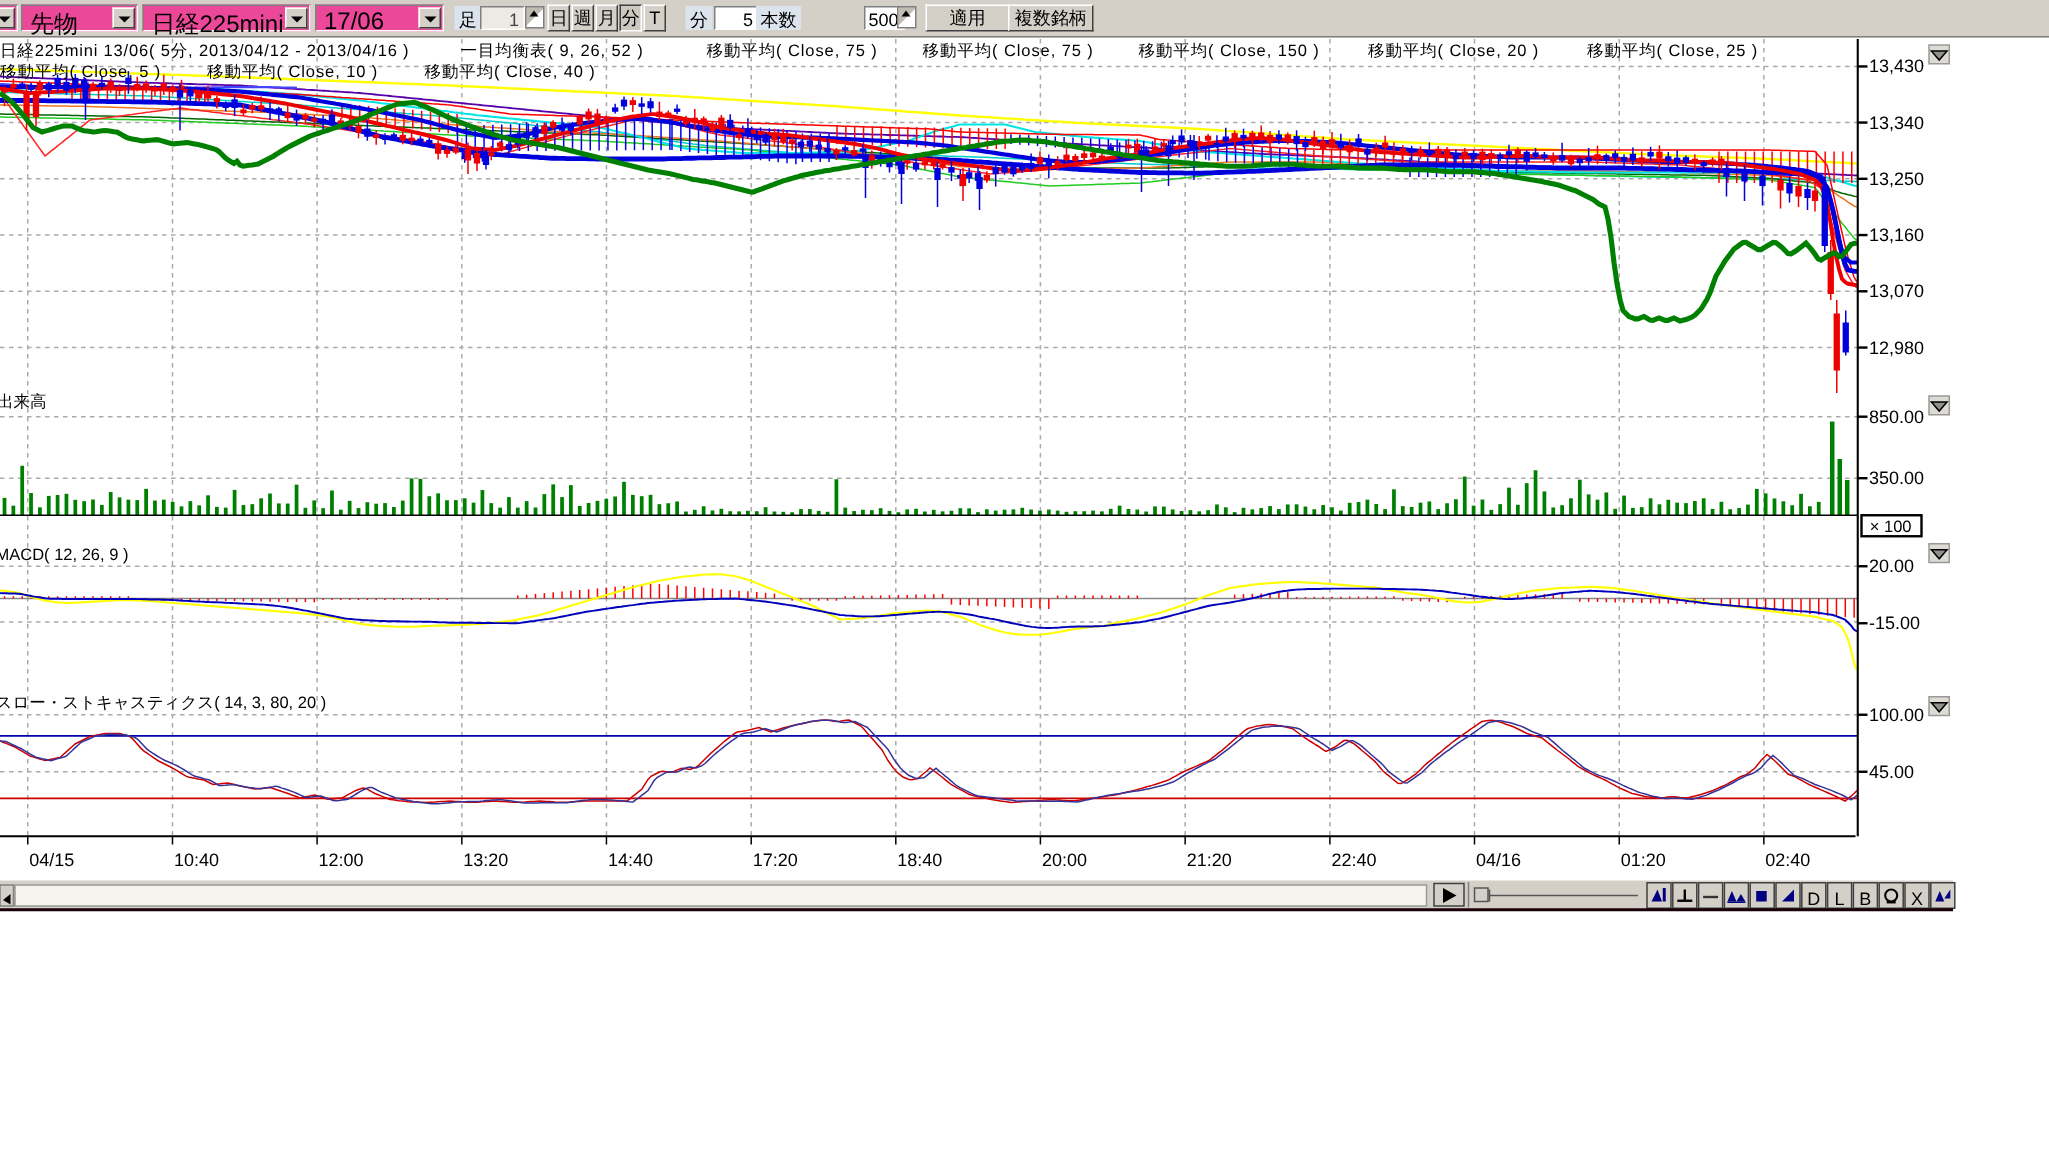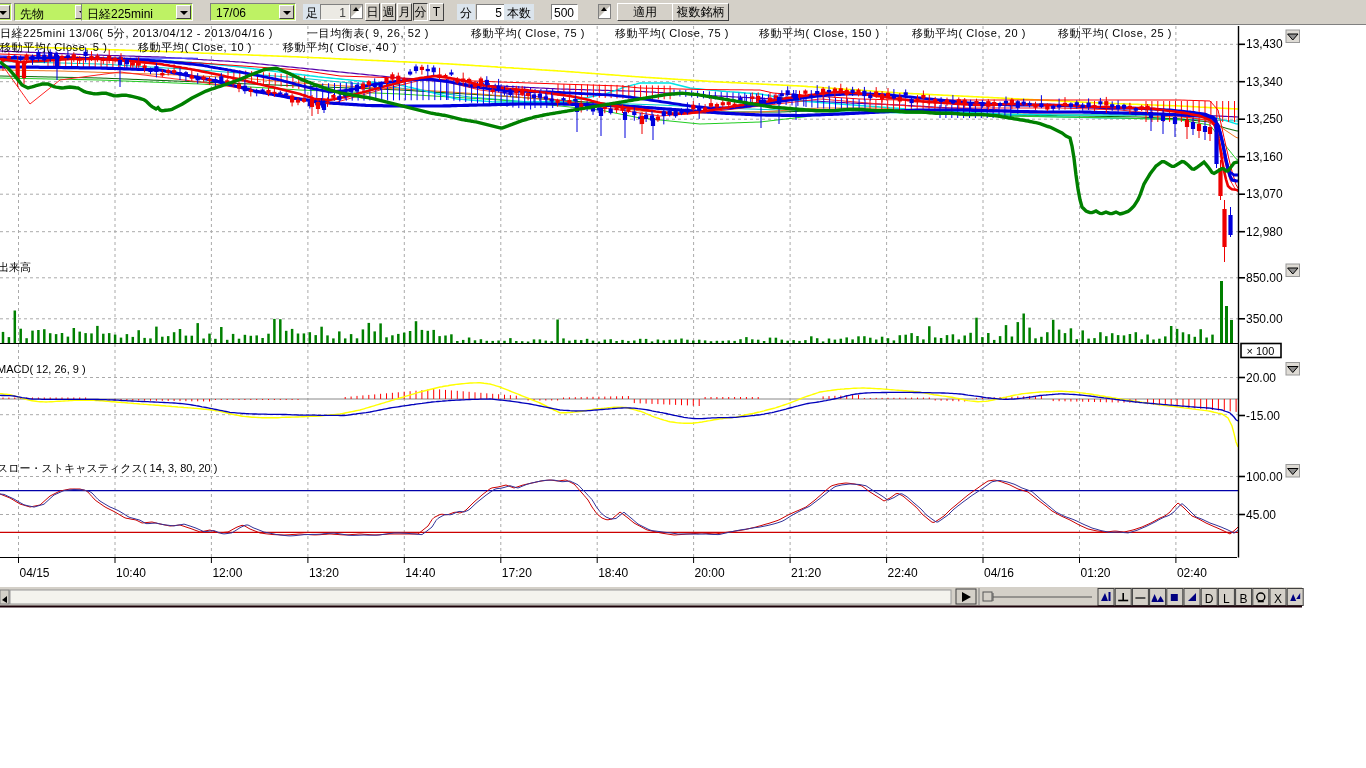--- a/index.html
+++ b/index.html
@@ -1,16 +1,16 @@
 <!DOCTYPE html>
 <html><head><meta charset="utf-8"><style>
 *{margin:0;padding:0;box-sizing:border-box}
 body{width:1366px;height:768px;background:#fff;font-family:"Liberation Sans",sans-serif;overflow:hidden;position:relative}
 #tb{position:absolute;left:0;top:0;width:1366px;height:25px;background:#d4d0c8;border-bottom:1px solid #808080}
-#tb .combo{position:absolute;top:3px;height:18px;background:#bef264;border:1px solid;border-color:#808080 #fff #fff #808080;font-size:12px}
+#tb .combo{position:absolute;top:3px;height:18px;background:#ec4899;border:1px solid;border-color:#808080 #fff #fff #808080;font-size:16px}
 #tb .combo span{position:absolute;top:2px;white-space:nowrap}
 #tb .cbtn{position:absolute;right:1px;top:1px;width:15px;height:14px;background:#d4d0c8;border:1px solid;border-color:#fff #404040 #404040 #fff}
 #tb .cbtn i{position:absolute;left:3px;top:5px;width:0;height:0;border:4px solid transparent;border-top:4px solid #000;border-bottom:none}
 #tb .lbl{position:absolute;top:4px;height:16px;padding:1px 3px;background:#dbe4ec;font-size:12px}
 #tb .inp{position:absolute;top:4px;height:16px;background:#fff;border:1px solid;border-color:#808080 #fff #fff #808080;font-size:12px;text-align:right}
 #tb .inp span{position:absolute;right:3px;top:1px}
 #tb .inp.dis{background:#eceae4;color:#444}
 #tb .spin{position:absolute;top:4px;width:13px;height:15px;background:linear-gradient(135deg,#c0bcb4 48%,#ffffff 52%);border:1px solid #808080}
 
 #tb .spin:after{content:"";position:absolute;left:2px;top:2px;width:0;height:0;border:3px solid transparent;border-bottom:4px solid #000;border-top:none}
@@ -23,21 +23,21 @@
       <div class="cbtn">
         <i></i>
       </div>
     </div>
  <div class="combo" style="left:14px;width:78px">
       <span style="left:5px">先物</span>
       <div class="cbtn">
         <i></i>
       </div>
     </div>
- <div class="combo" style="left:81px;width:112px">
+ <div class="combo" style="left:95px;width:112px">
       <span style="left:5px">日経225mini</span>
       <div class="cbtn">
         <i></i>
       </div>
     </div>
  <div class="combo" style="left:210px;width:86px">
       <span style="left:5px">17/06</span>
       <div class="cbtn">
         <i></i>
       </div>
@@ -51,21 +51,21 @@
  <div class="btn" style="left:381px;width:15px">週</div>
  <div class="btn" style="left:397px;width:15px">月</div>
  <div class="btn pressed" style="left:413px;width:15px">分</div>
  <div class="btn" style="left:429px;width:15px">T</div>
  <span class="lbl" style="left:457px">分</span>
  <div class="inp" style="left:476px;width:30px">
       <span>5</span>
     </div>
     <div class="spin" style="left:506px"></div>
  <span class="lbl" style="left:504px">本数</span>
- <div class="inp" style="left:551px;width:27px">
+ <div class="inp" style="left:576px;width:27px">
       <span>500</span>
     </div>
     <div class="spin" style="left:598px"></div>
  <div class="btn" style="left:617px;width:56px">適用</div>
  <div class="btn" style="left:672px;width:57px">複数銘柄</div>
 </div>
 <svg width="1366" height="768" style="position:absolute;left:0;top:0">
     <line x1="18.5" y1="26.0" x2="18.5" y2="557.5" stroke="#aaaaaa" stroke-width="1" stroke-dasharray="3,3"></line>
     <line x1="115.0" y1="26.0" x2="115.0" y2="557.5" stroke="#aaaaaa" stroke-width="1" stroke-dasharray="3,3"></line>
     <line x1="211.4" y1="26.0" x2="211.4" y2="557.5" stroke="#aaaaaa" stroke-width="1" stroke-dasharray="3,3"></line>

